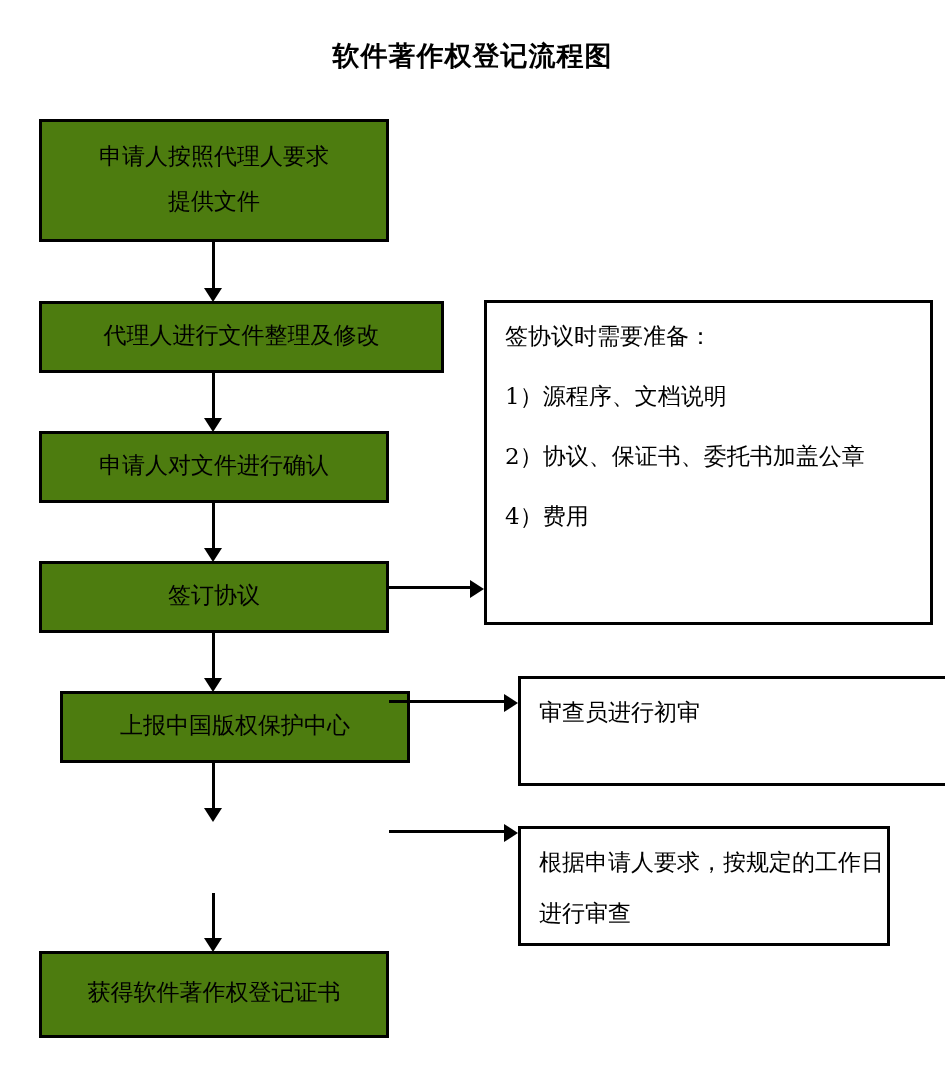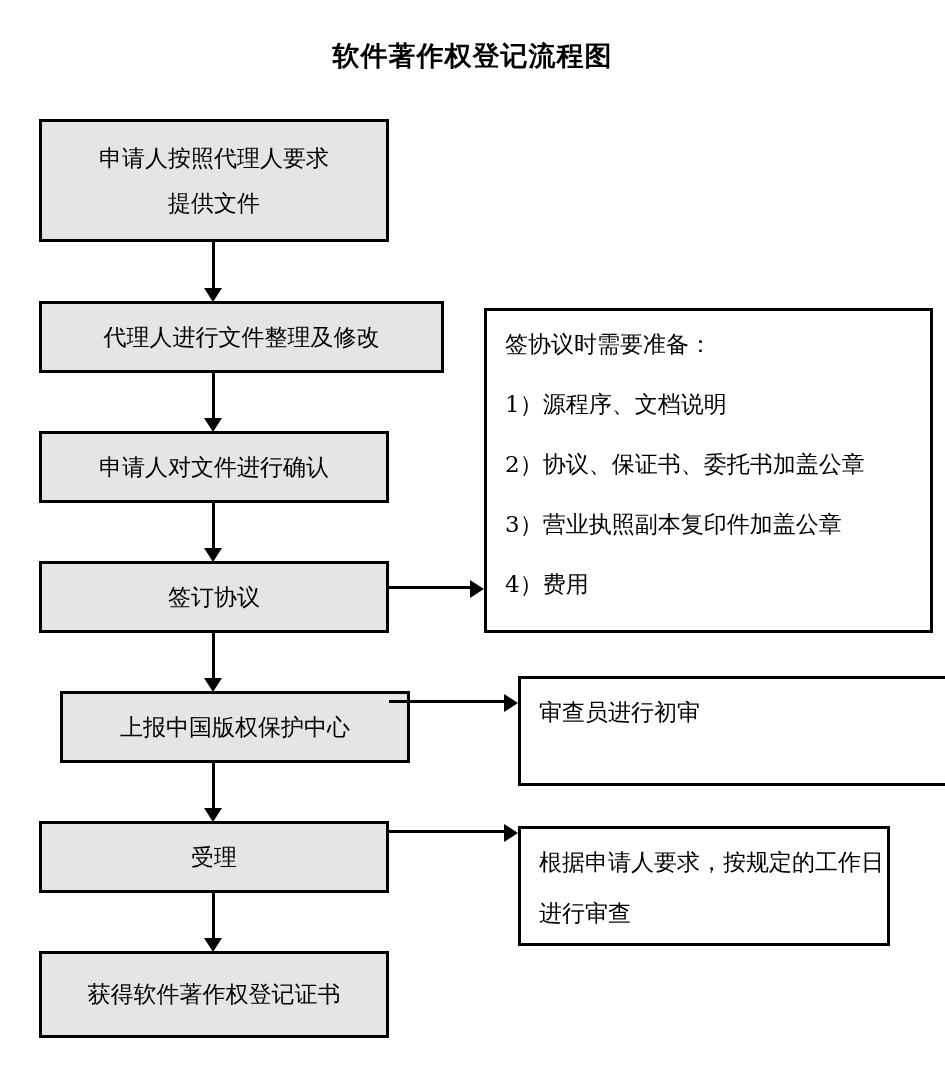--- a/index.html
+++ b/index.html
@@ -26,28 +26,28 @@
     text-align: center;
     font-size: 27px;
     font-weight: bold;
     letter-spacing: 1px;
     font-family: "DejaVu Sans", "Liberation Sans", sans-serif;
   }
   .node {
     position: absolute;
     box-sizing: border-box;
     border: 3px solid #000000;
-    background: #e5e5e5;
+    background: #4d7c0f;
     display: flex;
     align-items: center;
     justify-content: center;
     text-align: center;
     font-size: 23px;
     line-height: 1.0;
-    font-family: Liberation Serif, serif;
+    font-family: Liberation Mono, monospace;
   }
   .node .lines {
     display: block;
     width: 100%;
   }
   .node .ln {
     display: block;
   }
   .node .ln + .ln {
     margin-top: 22px;
@@ -131,37 +131,31 @@
       <span class="ln">签订协议</span>
     </span>
   </div>
 
   <div class="node" style="left:39px; top:691px; width:350px; height:72px;margin-left:21px;">
     <span class="lines">
       <span class="ln">上报中国版权保护中心</span>
     </span>
   </div>
 
-  <div class="node" style="left:39px; top:821px; width:350px; height:72px;">
-    <span class="lines">
-      <span class="ln">受理</span>
-    </span>
-  </div>
 
   <div class="node" style="left:39px; top:951px; width:350px; height:87px;">
     <span class="lines">
       <span class="ln">获得软件著作权登记证书</span>
     </span>
   </div>
 
-  <div class="note spaced" style="left:484px; top:308px; width:449px; height:325px;">
+  <div class="note spaced" style="left:484px; top:300px; width:449px; height:325px;">
     <span class="nline">签协议时需要准备：</span>
     <span class="nline">1）源程序、文档说明</span>
     <span class="nline">2）协议、保证书、委托书加盖公章</span>
-    <span class="nline">3）营业执照副本复印件加盖公章</span>
     <span class="nline">4）费用</span>
   </div>
 
   <div class="note tight" style="left:518px; top:676px; width:450px; height:110px;">
     <span class="nline">审查员进行初审</span>
   </div>
 
   <div class="note tight" style="left:518px; top:826px; width:372px; height:120px;">
     <span class="nline">根据申请人要求，按规定的工作日</span>
     <span class="nline">进行审查</span>

